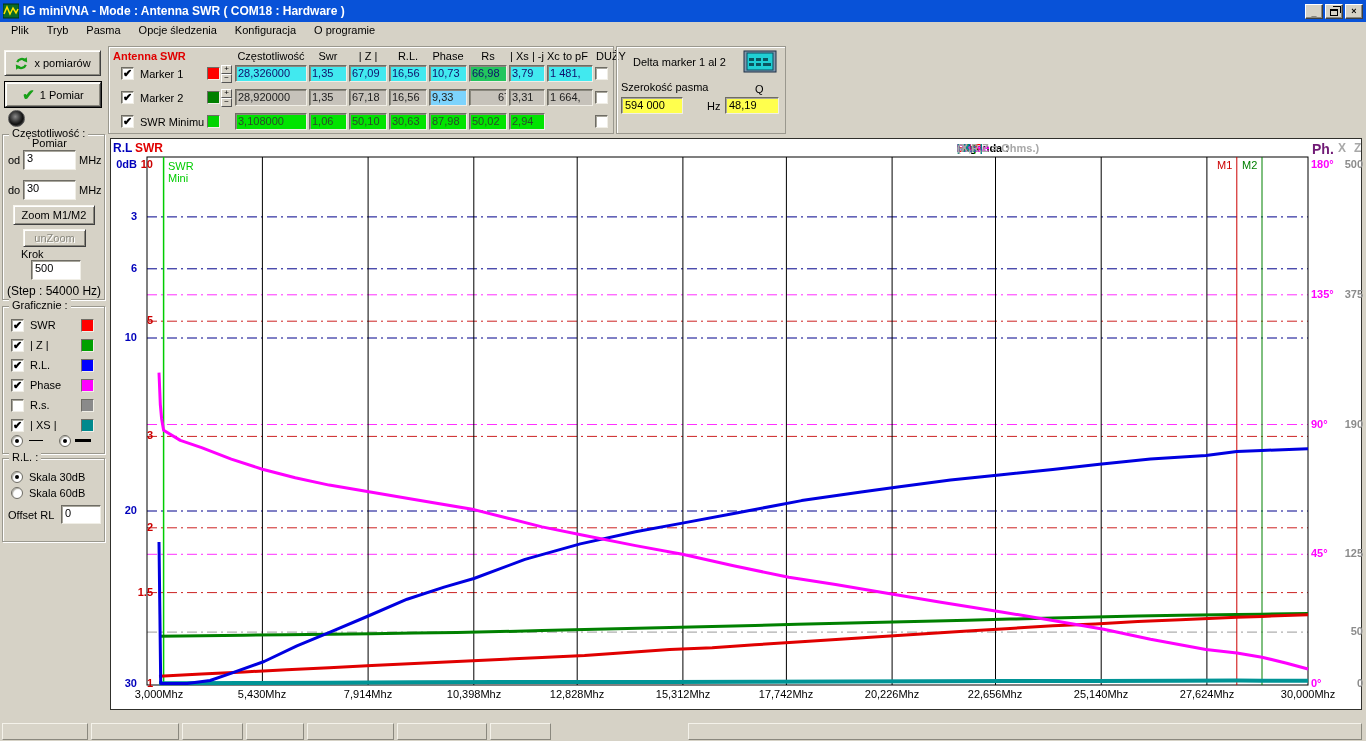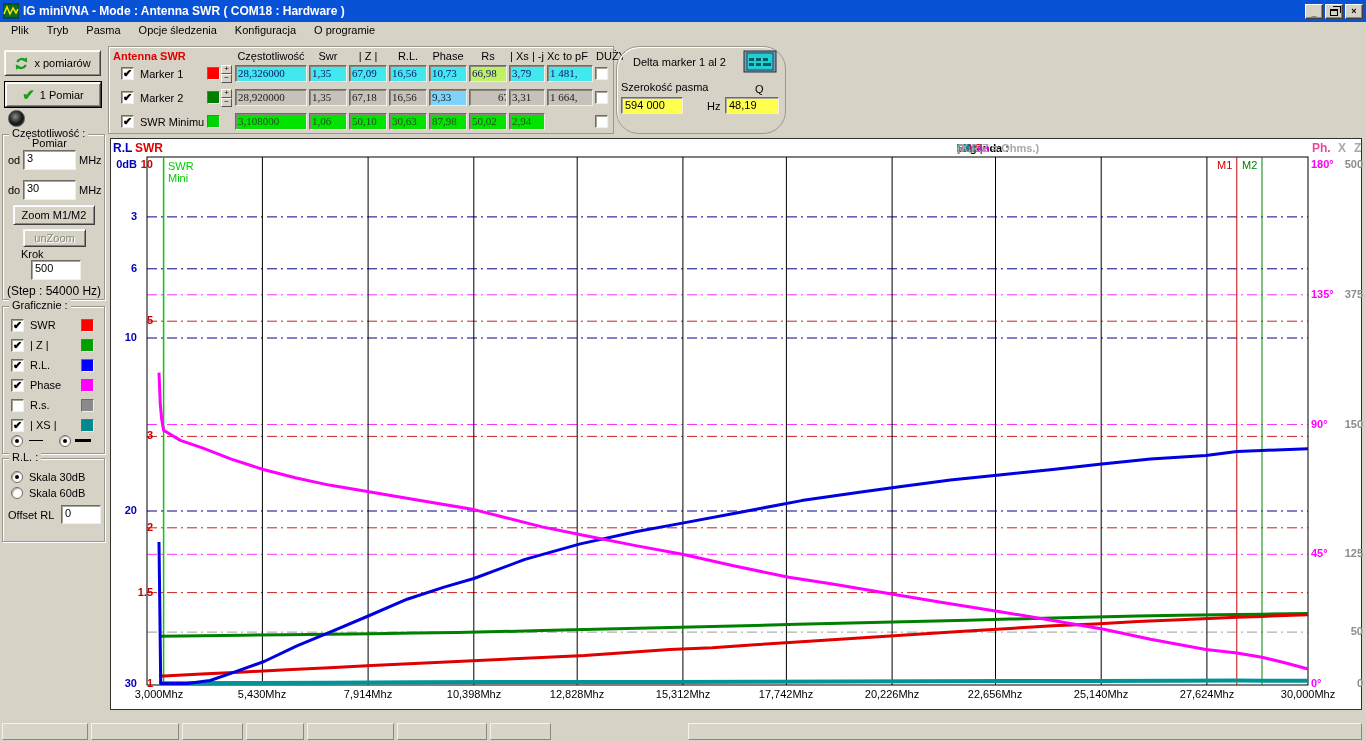--- a/index.html
+++ b/index.html
@@ -42,21 +42,21 @@
   .radio.sel::after{content:"";position:absolute;left:3px;top:3px;width:4px;height:4px;border-radius:50%;background:#000;}
   .swatch{position:absolute;width:13px;height:13px;border:1px solid;border-color:#6e6c64 #f0eee6 #f0eee6 #6e6c64;}
   .abs{position:absolute;}
   .led{position:absolute;width:17px;height:17px;border-radius:50%;
        background:radial-gradient(circle at 42% 38%,#8a8a8a 0%,#2b2b2b 45%,#101010 60%,#6a6a6a 100%);
        border:1px solid #555;}
 
   
   .panel{position:absolute;border:1px solid #9a988e;box-shadow:inset 1px 1px 0 #fff;}
   .mfield{position:absolute;height:17px;border:1px solid;border-color:#6e6c64 #f0eee6 #f0eee6 #6e6c64;
-          box-shadow:inset 1px 1px 0 #8a887e;padding:1px 2px;line-height:13px;overflow:hidden;font-family:Liberation Serif, serif;}
+          box-shadow:inset 1px 1px 0 #8a887e;padding:1px 2px;line-height:13px;overflow:hidden;}
   .spin{position:absolute;width:11px;height:18px;display:flex;flex-direction:column;}
   .spin>div{flex:1;background:#d6d2c6;border:1px solid;border-color:#fff #555 #555 #fff;
             font-size:8px;line-height:6px;text-align:center;}
   .yellow{background:#ffff4d;}
 
   
   .chart{position:absolute;left:110px;top:138px;width:1252px;height:572px;background:#fff;
          border:1px solid #30302c;}
   .chart span{position:absolute;}
   #plot{position:absolute;left:0;top:0;}
@@ -190,21 +190,21 @@
       <div class="swatch" style="left:98px;top:20px;background:#ff0000;"></div>
       <div class="spin" style="left:112px;top:18px;">
         <div>+</div>
         <div>−</div>
       </div>
       <div class="mfield" style="left:126px;top:18px;width:72px;background:#41e9ef;color:#10106a;">28,326000</div>
       <div class="mfield" style="left:200px;top:18px;width:38px;background:#41e9ef;color:#10106a;">1,35</div>
       <div class="mfield" style="left:240px;top:18px;width:38px;background:#41e9ef;color:#10106a;">67,09</div>
       <div class="mfield" style="left:280px;top:18px;width:38px;background:#41e9ef;color:#10106a;">16,56</div>
       <div class="mfield" style="left:320px;top:18px;width:38px;background:#41e9ef;color:#10106a;">10,73</div>
-      <div class="mfield" style="left:360px;top:18px;width:38px;background:#bef264;color:#10106a;">66,98</div>
+      <div class="mfield" style="left:360px;top:18px;width:38px;background:#22c55e;color:#10106a;">66,98</div>
       <div class="mfield" style="left:400px;top:18px;width:36px;background:#41e9ef;color:#10106a;">3,79</div>
       <div class="mfield" style="left:438px;top:18px;width:46px;background:#41e9ef;color:#10106a;">1 481,</div>
       <div class="cb" style="left:486px;top:20px;"></div>
       <div class="cb" style="left:12px;top:44px;">✔</div>
       <span style="position:absolute;left:31px;top:45px;">Marker 2</span>
       <div class="swatch" style="left:98px;top:44px;background:#008000;"></div>
       <div class="spin" style="left:112px;top:42px;">
         <div>+</div>
         <div>−</div>
       </div>
@@ -223,21 +223,21 @@
       <div class="mfield" style="left:126px;top:66px;width:72px;background:#00e400;color:#2a4a2a;">3,108000</div>
       <div class="mfield" style="left:200px;top:66px;width:38px;background:#00e400;color:#2a4a2a;">1,06</div>
       <div class="mfield" style="left:240px;top:66px;width:38px;background:#00e400;color:#2a4a2a;">50,10</div>
       <div class="mfield" style="left:280px;top:66px;width:38px;background:#00e400;color:#2a4a2a;">30,63</div>
       <div class="mfield" style="left:320px;top:66px;width:38px;background:#00e400;color:#2a4a2a;">87,98</div>
       <div class="mfield" style="left:360px;top:66px;width:38px;background:#00e400;color:#2a4a2a;">50,02</div>
       <div class="mfield" style="left:400px;top:66px;width:36px;background:#00e400;color:#2a4a2a;">2,94</div>
       <div class="cb" style="left:486px;top:68px;"></div>
     </div>
 
-  <div class="panel" style="left:616px;top:46px;width:170px;height:88px;border-radius:23px;">
+  <div class="panel" style="left:616px;top:46px;width:170px;height:88px;">
     <span class="abs" style="left:16px;top:9px;">Delta marker 1 al 2</span>
     <svg class="abs" style="left:126px;top:3px;" width="34" height="25">
       <rect x="1" y="1" width="32" height="21" fill="#7f96ad" stroke="#1c2f45"></rect>
       <rect x="4" y="3" width="26" height="17" fill="#20cfd4" stroke="#0a4f60"></rect>
       <g fill="#0a5560">
         <rect x="6" y="8" width="5" height="3"></rect>
           <rect x="13" y="8" width="5" height="3"></rect>
           <rect x="20" y="8" width="5" height="3"></rect>
         <rect x="6" y="13" width="5" height="3"></rect>
           <rect x="13" y="13" width="5" height="3"></rect>
@@ -310,41 +310,41 @@
         <span class="lbl-swr" style="position:absolute;left:26px;top:382px;">2</span>
         <span class="lbl-swr" style="position:absolute;left:26px;top:447px;">1.5</span>
         <span class="lbl-swr" style="position:absolute;left:26px;top:538px;">1</span>
         <span class="lbl-ph" style="position:absolute;left:1200px;top:19px;">180°</span>
         <span class="lbl-ph" style="position:absolute;left:1200px;top:149px;">135°</span>
         <span class="lbl-ph" style="position:absolute;left:1200px;top:279px;">90°</span>
         <span class="lbl-ph" style="position:absolute;left:1200px;top:408px;">45°</span>
         <span class="lbl-ph" style="position:absolute;left:1200px;top:538px;">0°</span>
         <span class="lbl-z" style="position:absolute;left:1224px;top:19px;">500</span>
         <span class="lbl-z" style="position:absolute;left:1224px;top:149px;">375</span>
-        <span class="lbl-z" style="position:absolute;left:1224px;top:279px;">150</span>
+        <span class="lbl-z" style="position:absolute;left:1224px;top:279px;">190</span>
         <span class="lbl-z" style="position:absolute;left:1224px;top:408px;">125</span>
         <span class="lbl-z" style="position:absolute;left:1224px;top:486px;">50</span>
         <span class="lbl-z" style="position:absolute;left:1224px;top:538px;">0</span>
         <span class="lbl-x" style="position:absolute;left:6px;top:549px;">3,000Mhz</span>
         <span class="lbl-x" style="position:absolute;left:109px;top:549px;">5,430Mhz</span>
         <span class="lbl-x" style="position:absolute;left:215px;top:549px;">7,914Mhz</span>
         <span class="lbl-x" style="position:absolute;left:321px;top:549px;">10,398Mhz</span>
         <span class="lbl-x" style="position:absolute;left:424px;top:549px;">12,828Mhz</span>
         <span class="lbl-x" style="position:absolute;left:530px;top:549px;">15,312Mhz</span>
         <span class="lbl-x" style="position:absolute;left:633px;top:549px;">17,742Mhz</span>
         <span class="lbl-x" style="position:absolute;left:739px;top:549px;">20,226Mhz</span>
         <span class="lbl-x" style="position:absolute;left:842px;top:549px;">22,656Mhz</span>
         <span class="lbl-x" style="position:absolute;left:948px;top:549px;">25,140Mhz</span>
         <span class="lbl-x" style="position:absolute;left:1054px;top:549px;">27,624Mhz</span>
         <span class="lbl-x" style="position:absolute;left:1155px;top:549px;">30,000Mhz</span>
         <span style="position:absolute;left:1106px;top:20px;color:#cc0000;">M1</span>
         <span style="position:absolute;left:1131px;top:20px;color:#008000;">M2</span>
         <span style="position:absolute;left:57px;top:21px;color:#00cc00;">SWR</span>
         <span style="position:absolute;left:57px;top:33px;color:#00cc00;">Mini</span>
-        <span style="position:absolute;left:1201px;top:2px;color:#ec4899;font-weight:bold;font-size:12px;">Ph.</span>
+        <span style="position:absolute;left:1201px;top:2px;color:#701a75;font-weight:bold;font-size:14px;">Ph.</span>
         <span style="position:absolute;left:1227px;top:2px;color:#a8a8a8;font-weight:bold;font-size:12px;">X</span>
         <span style="position:absolute;left:1243px;top:2px;color:#a8a8a8;font-weight:bold;font-size:12px;">Z</span>
       </div>
   </div>
 
   <div class="tseg" style="left:2px;width:86px;"></div>
   <div class="tseg" style="left:91px;width:88px;"></div>
   <div class="tseg" style="left:182px;width:61px;"></div>
   <div class="tseg" style="left:246px;width:58px;"></div>
   <div class="tseg" style="left:307px;width:87px;"></div>

